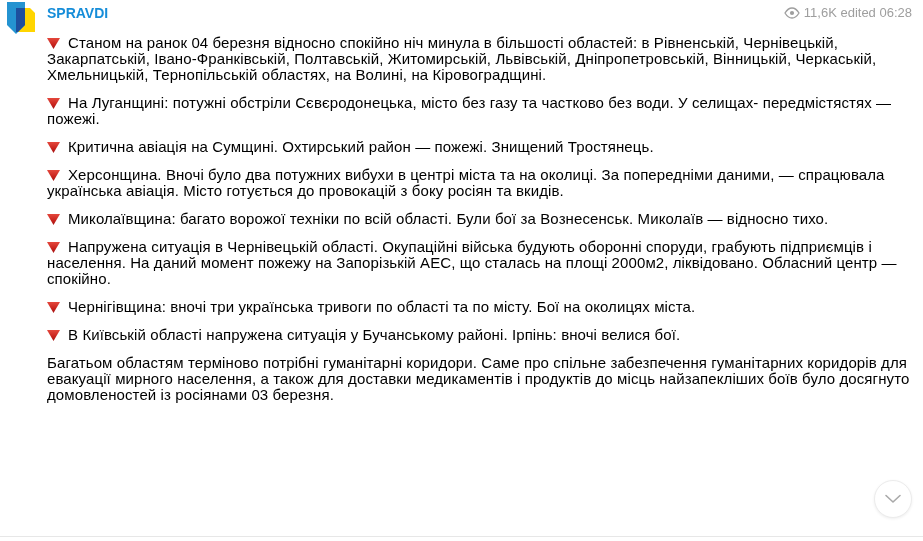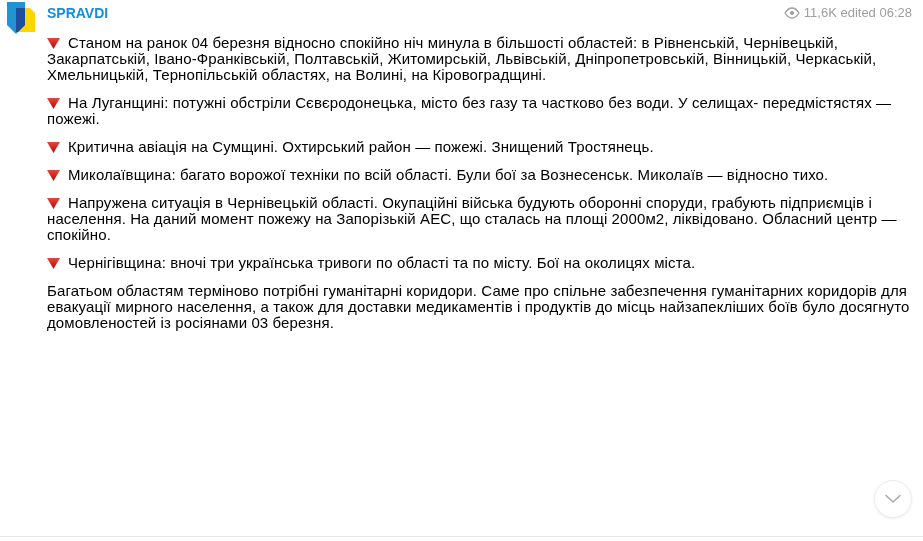--- a/index.html
+++ b/index.html
@@ -63,23 +63,25 @@
   </div>
 
   <div class="content">
     <span class="channel-name">SPRAVDI</span>
 
 
     <div class="paras">
         <div class="para"><span class="tri"></span><span>Станом на ранок 04 березня відносно спокійно ніч минула в більшості областей: в Рівненській, Чернівецькій, Закарпатській, Івано-Франківській, Полтавській, Житомирській, Львівській, Дніпропетровській, Вінницькій, Черкаській, Хмельницькій, Тернопільській областях, на Волині, на Кіровоградщині.</span></div>
         <div class="para"><span class="tri"></span><span>На </span><span class="bold">Луганщині</span><span>: потужні обстріли Сєвєродонецька, місто без газу та частково без води. У селищах- передмістястях — пожежі.</span></div>
         <div class="para"><span class="tri"></span><span>Критична авіація на </span><span class="bold">Сумщині</span><span>. Охтирський район — пожежі. Знищений Тростянець.</span></div>
+        <div class="para"><span class="tri"></span><span class="bold">Херсонщина</span><span>. Вночі було два потужних вибухи в центрі міста та на околиці. За попередніми даними, — спрацювала українська авіація. Місто готується до провокацій з боку росіян та вкидів.</span></div>
         <div class="para"><span class="tri"></span><span class="bold">Миколаївщина</span><span>: багато ворожої техніки по всій області. Були бої за Вознесенськ. Миколаїв — відносно тихо.</span></div>
         <div class="para"><span class="tri"></span><span>Напружена ситуація в </span><span class="bold">Чернівецькій області</span><span>. Окупаційні війська будують оборонні споруди, грабують підприємців і населення. На даний момент пожежу на Запорізькій АЕС, що сталась на площі 2000м2, ліквідовано. Обласний центр — спокійно.</span></div>
         <div class="para"><span class="tri"></span><span class="bold">Чернігівщина</span><span>: вночі три українська тривоги по області та по місту. Бої на околицях міста.</span></div>
+        <div class="para"><span class="tri"></span><span>В </span><span class="bold">Київській області</span><span> напружена ситуація у Бучанському районі. Ірпінь: вночі велися бої.</span></div>
         <div class="para"><span>Багатьом областям терміново потрібні гуманітарні коридори. Саме про спільне забезпечення гуманітарних коридорів для евакуації мирного населення, а також для доставки медикаментів і продуктів до місць найзапекліших боїв було досягнуто домовленостей із росіянами 03 березня.</span></div>
       </div>
   </div>
 
   <button class="scroll-btn">
     <svg width="18" height="10" viewBox="0 0 18 10">
       <path d="M2 1.5l7 6.5 7-6.5" fill="none" stroke="#a9a9a9" stroke-width="1.6" stroke-linecap="round" stroke-linejoin="round"></path>
     </svg>
   </button>
 

